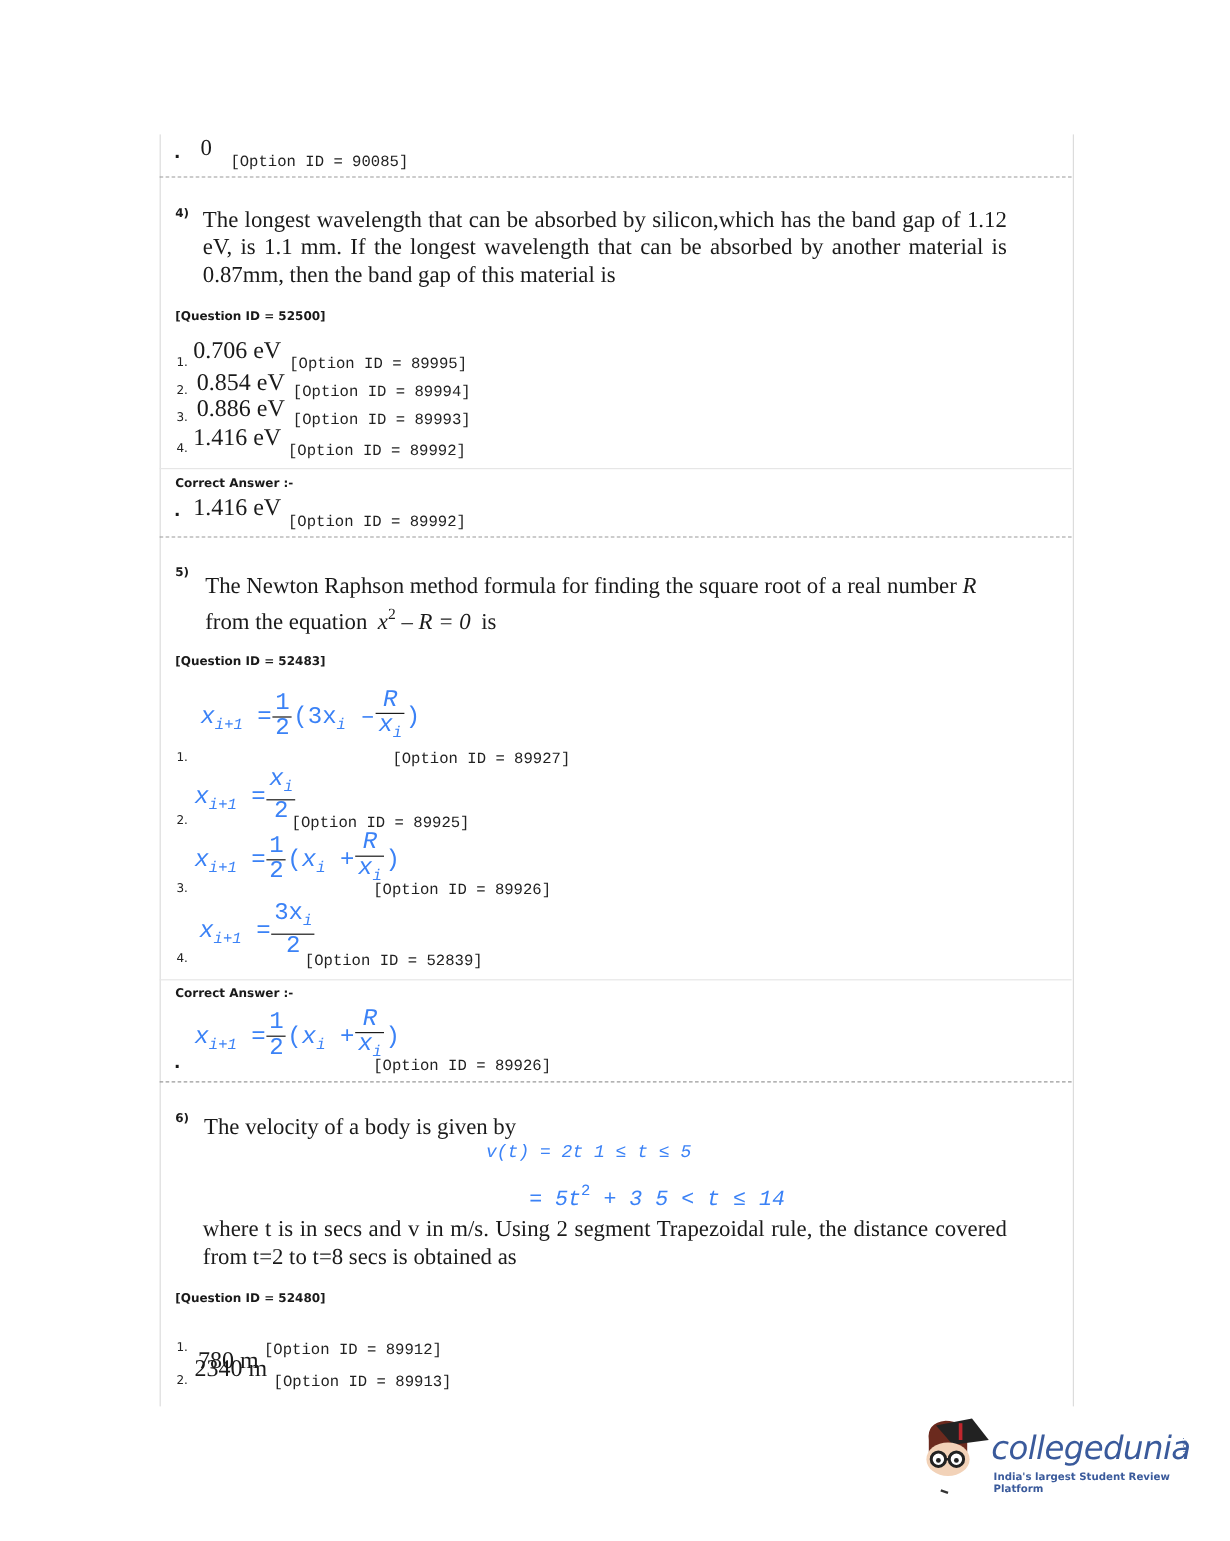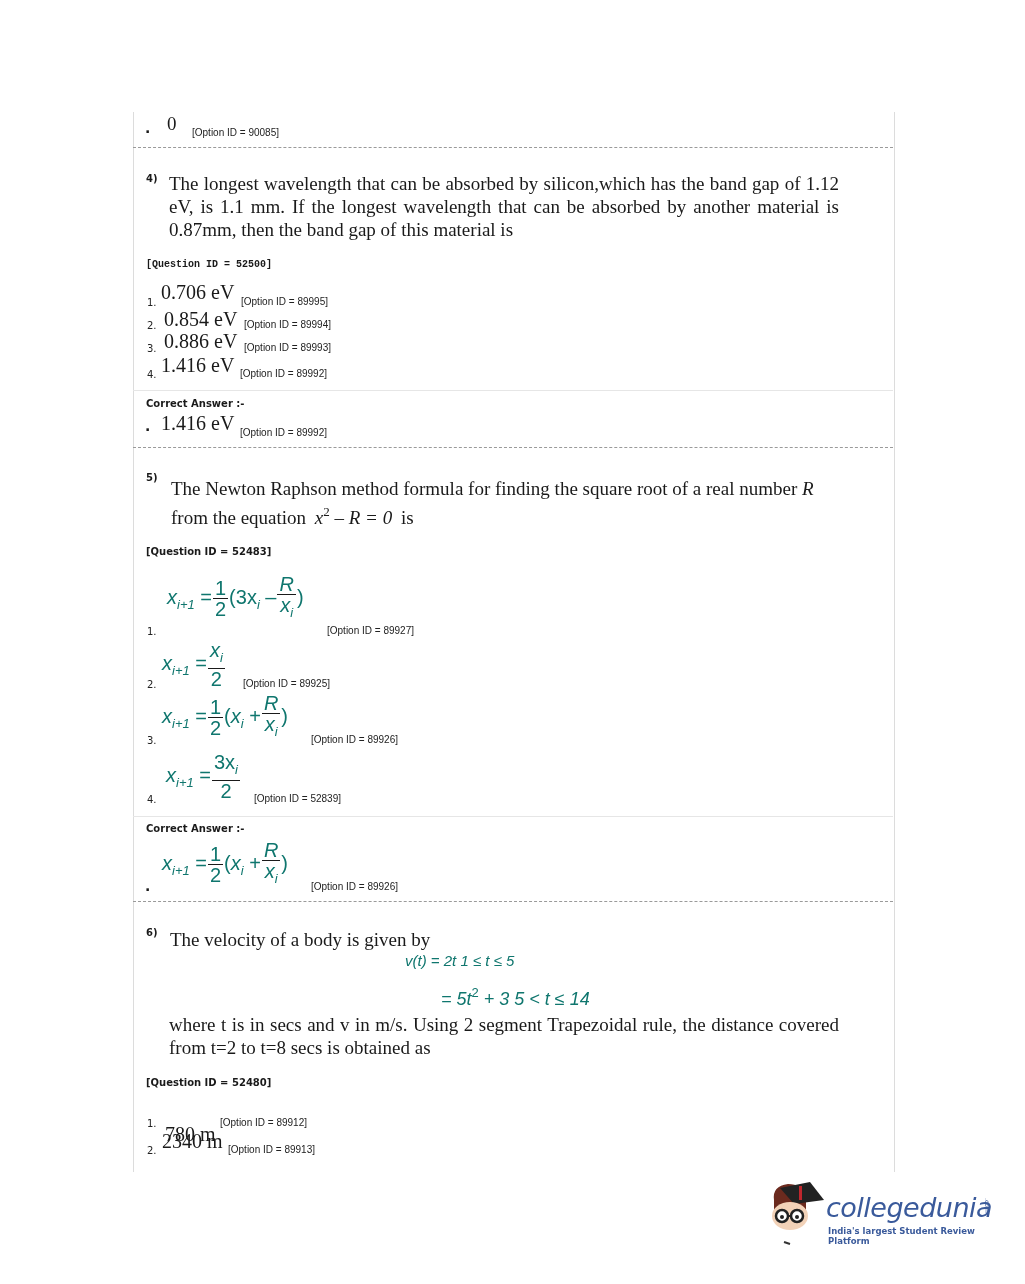--- a/index.html
+++ b/index.html
@@ -1,30 +1,30 @@
 <!DOCTYPE html>
 <html><head>
 <meta charset="utf-8">
 <style>
   html, body { margin: 0; padding: 0; background: #ffffff; }
   body { width: 1025px; height: 1284px; position: relative; overflow: hidden; font-family: "Liberation Serif", serif; color: #1a1a1a; }
   .panel { position: absolute; left: 133px; top: 112px; width: 760px; height: 1060px; border-left: 1px solid #dcdcdc; border-right: 1px solid #dcdcdc; }
   .abs { position: absolute; }
-  .oid { font-family: Liberation Sans, sans-serif; font-size: 10px; color: #222; white-space: nowrap; }
+  .oid { font-family: Liberation Mono, monospace; font-size: 13px; color: #222; white-space: nowrap; }
   .num { font-family: "DejaVu Sans", sans-serif; font-size: 10px; color: #222; }
   .opt { font-family: "Liberation Serif", serif; font-size: 20px; color: #1a1a1a; white-space: nowrap; }
   .qnum { font-family: "DejaVu Sans", sans-serif; font-size: 10px; font-weight: bold; }
   .qid { font-family: "DejaVu Sans", sans-serif; font-size: 10px; font-weight: bold; }
   .ca { font-family: "DejaVu Sans", sans-serif; font-size: 10px; font-weight: bold; }
   .qtext { font-family: "Liberation Serif", serif; font-size: 19px; line-height: 23px; text-align: justify; color: #1a1a1a; }
   .dash { position: absolute; left: 133px; width: 760px; height: 0; border-top: 1px dashed #9a9a9a; }
   .solid { position: absolute; left: 133px; width: 760px; height: 0; border-top: 1px solid #e6e6e6; }
   .bullet { font-family: "DejaVu Sans", sans-serif; font-size: 14px; font-weight: bold; }
   
-  .f { font-family: Liberation Sans, sans-serif; font-size: 20px; color: #0f766e; white-space: nowrap; }
+  .f { font-family: Liberation Mono, monospace; font-size: 20px; color: #3b82f6; white-space: nowrap; }
   .f i { font-style: italic; }
   .frac { display: inline-block; vertical-align: middle; text-align: center; line-height: 20px; margin: 0 1px; }
   .frac > span { display: block; padding: 0 2px; }
   .frac > span.top { border-bottom: 1px solid #1a1a1a; }
   sub.s { font-size: 13px; font-style: italic; vertical-align: -5px; }
   sup.p { font-size: 13px; vertical-align: 8px; }
   .logo-text { font-family: "DejaVu Sans", sans-serif; font-size: 27px; color: #3a5a9b; letter-spacing: -0.5px; }
   .logo-tag { font-family: "DejaVu Sans", sans-serif; font-size: 8.5px; font-weight: bold; color: #3a5a9b; }
   .logo-com { font-family: "DejaVu Sans", sans-serif; font-size: 6px; color: #3a5a9b; writing-mode: vertical-rl; }
 </style>
@@ -34,21 +34,21 @@
 <div class="panel"></div>
 
 <span class="abs bullet" style="left:145px;top:120px;">.</span>
 <span class="abs opt" style="left:167px;top:113px;font-size:19px;">0</span>
 <span class="abs oid" style="left:192px;top:127px;">[Option ID = 90085]</span>
 <div class="dash" style="top:147px;"></div>
 
 <section>
   <span class="abs qnum" style="left:146px;top:173px;">4)</span>
   <div class="abs qtext" style="left:169px;top:172px;width:670px;">The longest wavelength that can be absorbed by silicon,which has the band gap of 1.12 eV, is 1.1 mm. If the longest wavelength that can be absorbed by another material is 0.87mm, then the band gap of this material is</div>
-  <span class="abs qid" style="left:146px;top:259px;font-family:Liberation Mono, monospace;">[Question ID = 52500]</span>
+  <span class="abs qid" style="left:146px;top:259px;">[Question ID = 52500]</span>
 
   <div>
     <span class="abs num" style="left:147px;top:297px;">1.</span>
     <span class="abs opt" style="left:161px;top:281px;">0.706 eV</span>
     <span class="abs oid" style="left:241px;top:296px;">[Option ID = 89995]</span>
 
     <span class="abs num" style="left:147px;top:320px;">2.</span>
     <span class="abs opt" style="left:164px;top:308px;">0.854 eV</span>
     <span class="abs oid" style="left:244px;top:319px;">[Option ID = 89994]</span>
 

